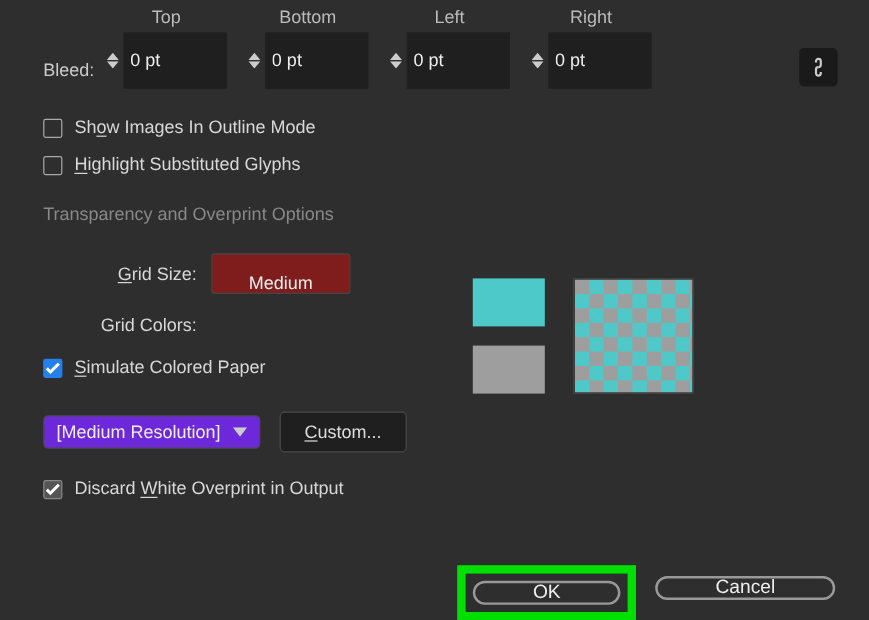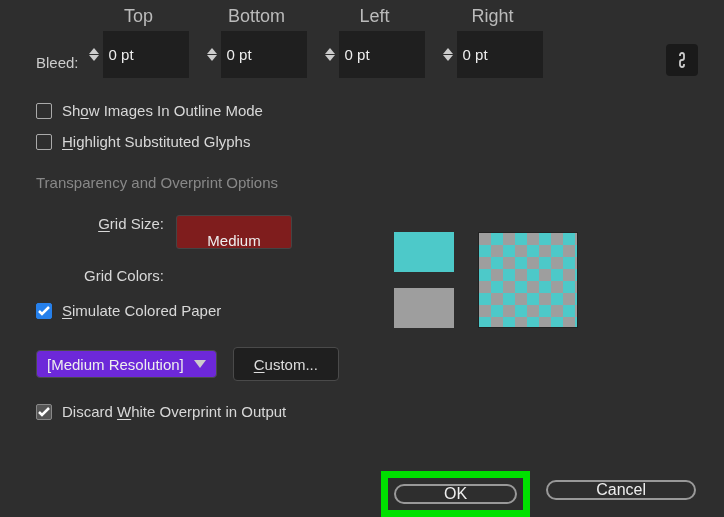--- a/index.html
+++ b/index.html
@@ -24,21 +24,21 @@
     color: #ccc; 
     padding-bottom: 7px;
     margin-right: -8px;
   }
   .bleed-col {
     display: flex;
     flex-direction: column;
     align-items: center;
     gap: 4px;
   }
-  .bleed-header { color: #bbb; font-size: 18px; }
+  .bleed-header { color: #bbb; font-size: 15px; }
   .num-field {
     display: flex;
     align-items: center;
     gap: 4px;
   }
   .stepper {
     display: flex;
     flex-direction: column;
     gap: 1px;
     cursor: pointer;
@@ -88,21 +88,21 @@
     border-color: #888;
   }
   .checkbox svg { width: 12px; height: 10px; stroke: #fff; stroke-width: 2.5; fill: none; }
   .underline { text-decoration: underline; text-underline-offset: 2px; }
   .section-header {
     color: #888;
     margin: 24px 0 24px 0;
   }
   .form-row {
     display: flex;
-    align-items: flex-start;
+    align-items: center;
     margin-bottom: 18px;
   }
   .form-label {
     width: 140px;
     text-align: right;
     padding-right: 12px;
   }
   .select {
     background: #7f1d1d;
     border: 1px solid #444;

